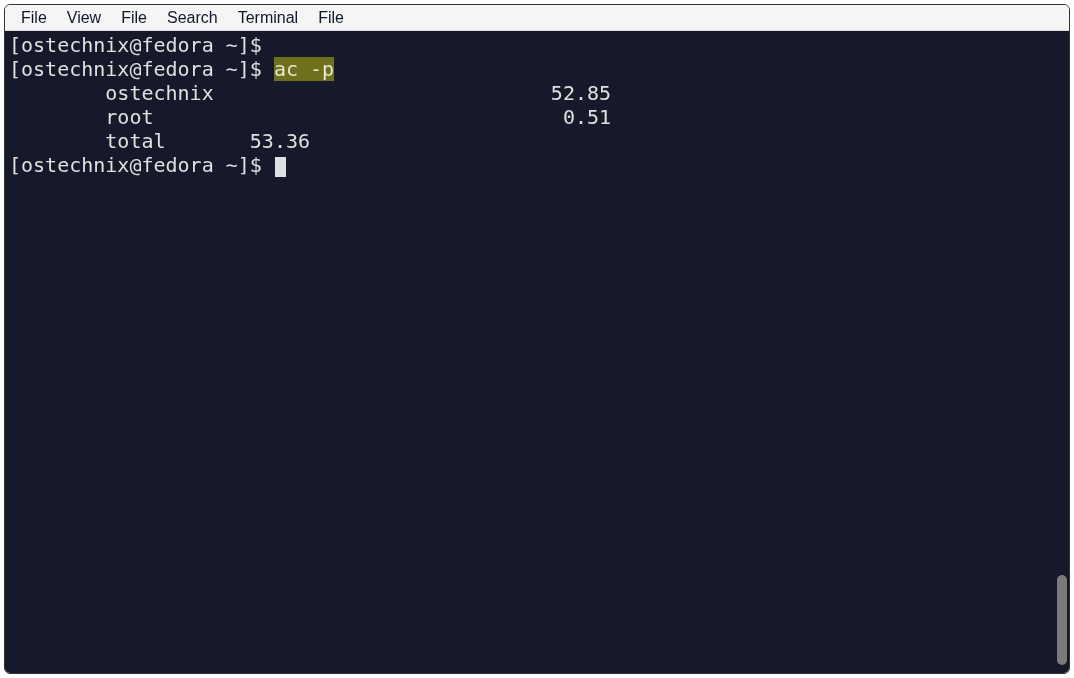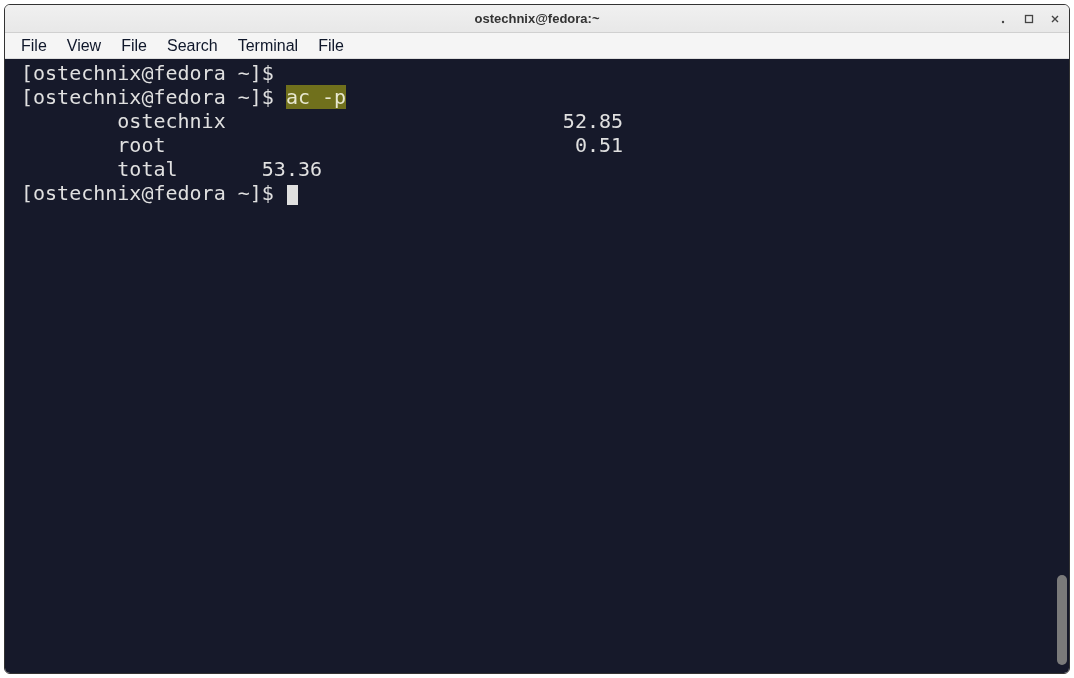--- a/index.html
+++ b/index.html
@@ -76,21 +76,21 @@
       padding: 3px 8px;
       cursor: pointer;
     }
     .terminal-area {
       flex: 1;
       background: #16192a;
       color: #e0e0e0;
       font-family: "DejaVu Sans Mono", "Liberation Mono", monospace;
       font-size: 20px;
       line-height: 24px;
-      padding: 2px 16px;
+      padding: 2px 4px;
       overflow: hidden;
       position: relative;
     }
     .terminal-content {
       white-space: pre;
     }
     .highlight {
       background: #70701c;
       color: #e8e8d0;
     }
@@ -116,40 +116,20 @@
       height: 20px;
       background: #e0e0e0;
       vertical-align: text-bottom;
       margin-left: 1px;
     }
   </style>
 </head>
 <body>
 
 <div class="window">
-  <div class="titlebar">
-    <span class="title-text">ostechnix@fedora:~</span>
-    <div class="window-controls">
-      <div class="win-btn">
-        <svg width="10" height="10" viewBox="0 0 10 10">
-            <circle cx="5" cy="8" r="1.2" fill="#444"></circle>
-          </svg>
-      </div>
-      <div class="win-btn">
-        <svg width="10" height="10" viewBox="0 0 10 10">
-            <rect x="1.5" y="1.5" width="7" height="7" fill="none" stroke="#444" stroke-width="1.3"></rect>
-          </svg>
-      </div>
-      <div class="win-btn">
-        <svg width="10" height="10" viewBox="0 0 10 10">
-            <path d="M2 2 L8 8 M8 2 L2 8" stroke="#444" stroke-width="1.4"></path>
-          </svg>
-      </div>
-    </div>
-  </div>
 
   <div class="menubar">
     <span class="menu-item">File</span>
     <span class="menu-item">View</span>
     <span class="menu-item">File</span>
     <span class="menu-item">Search</span>
     <span class="menu-item">Terminal</span>
     <span class="menu-item">File</span>
   </div>
 

